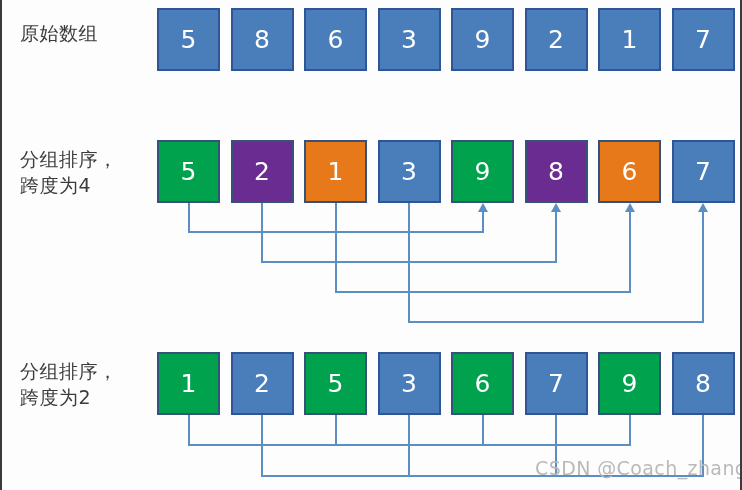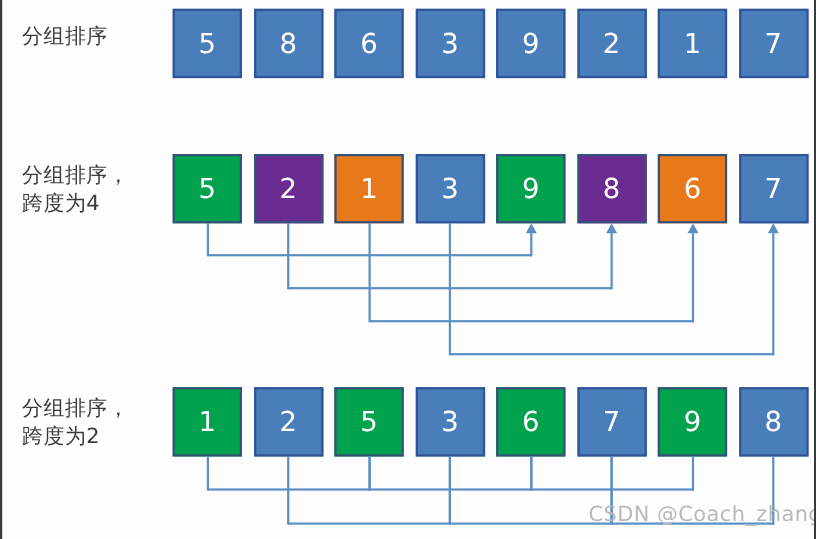--- a/index.html
+++ b/index.html
@@ -67,21 +67,21 @@
     color: #b9b9b9;
     font-family: "DejaVu Sans", "Liberation Sans", sans-serif;
     white-space: nowrap;
     letter-spacing: 0.4px;
   }
 </style>
 </head>
 <body>
 
 <div id="canvas">
-    <div class="row-label" style="left: 18px; top: 20px;">分组排序</div>
+    <div class="row-label" style="left: 18px; top: 20px;">原始数组</div>
     <div class="cell c-blue" style="left: 155px; top: 8px;">5</div>
     <div class="cell c-blue" style="left: 228.5px; top: 8px;">8</div>
     <div class="cell c-blue" style="left: 302px; top: 8px;">6</div>
     <div class="cell c-blue" style="left: 375.5px; top: 8px;">3</div>
     <div class="cell c-blue" style="left: 449px; top: 8px;">9</div>
     <div class="cell c-blue" style="left: 522.5px; top: 8px;">2</div>
     <div class="cell c-blue" style="left: 596px; top: 8px;">1</div>
     <div class="cell c-blue" style="left: 669.5px; top: 8px;">7</div>
     <div class="row-label" style="left: 18px; top: 146px;">分组排序，
 跨度为4</div>

